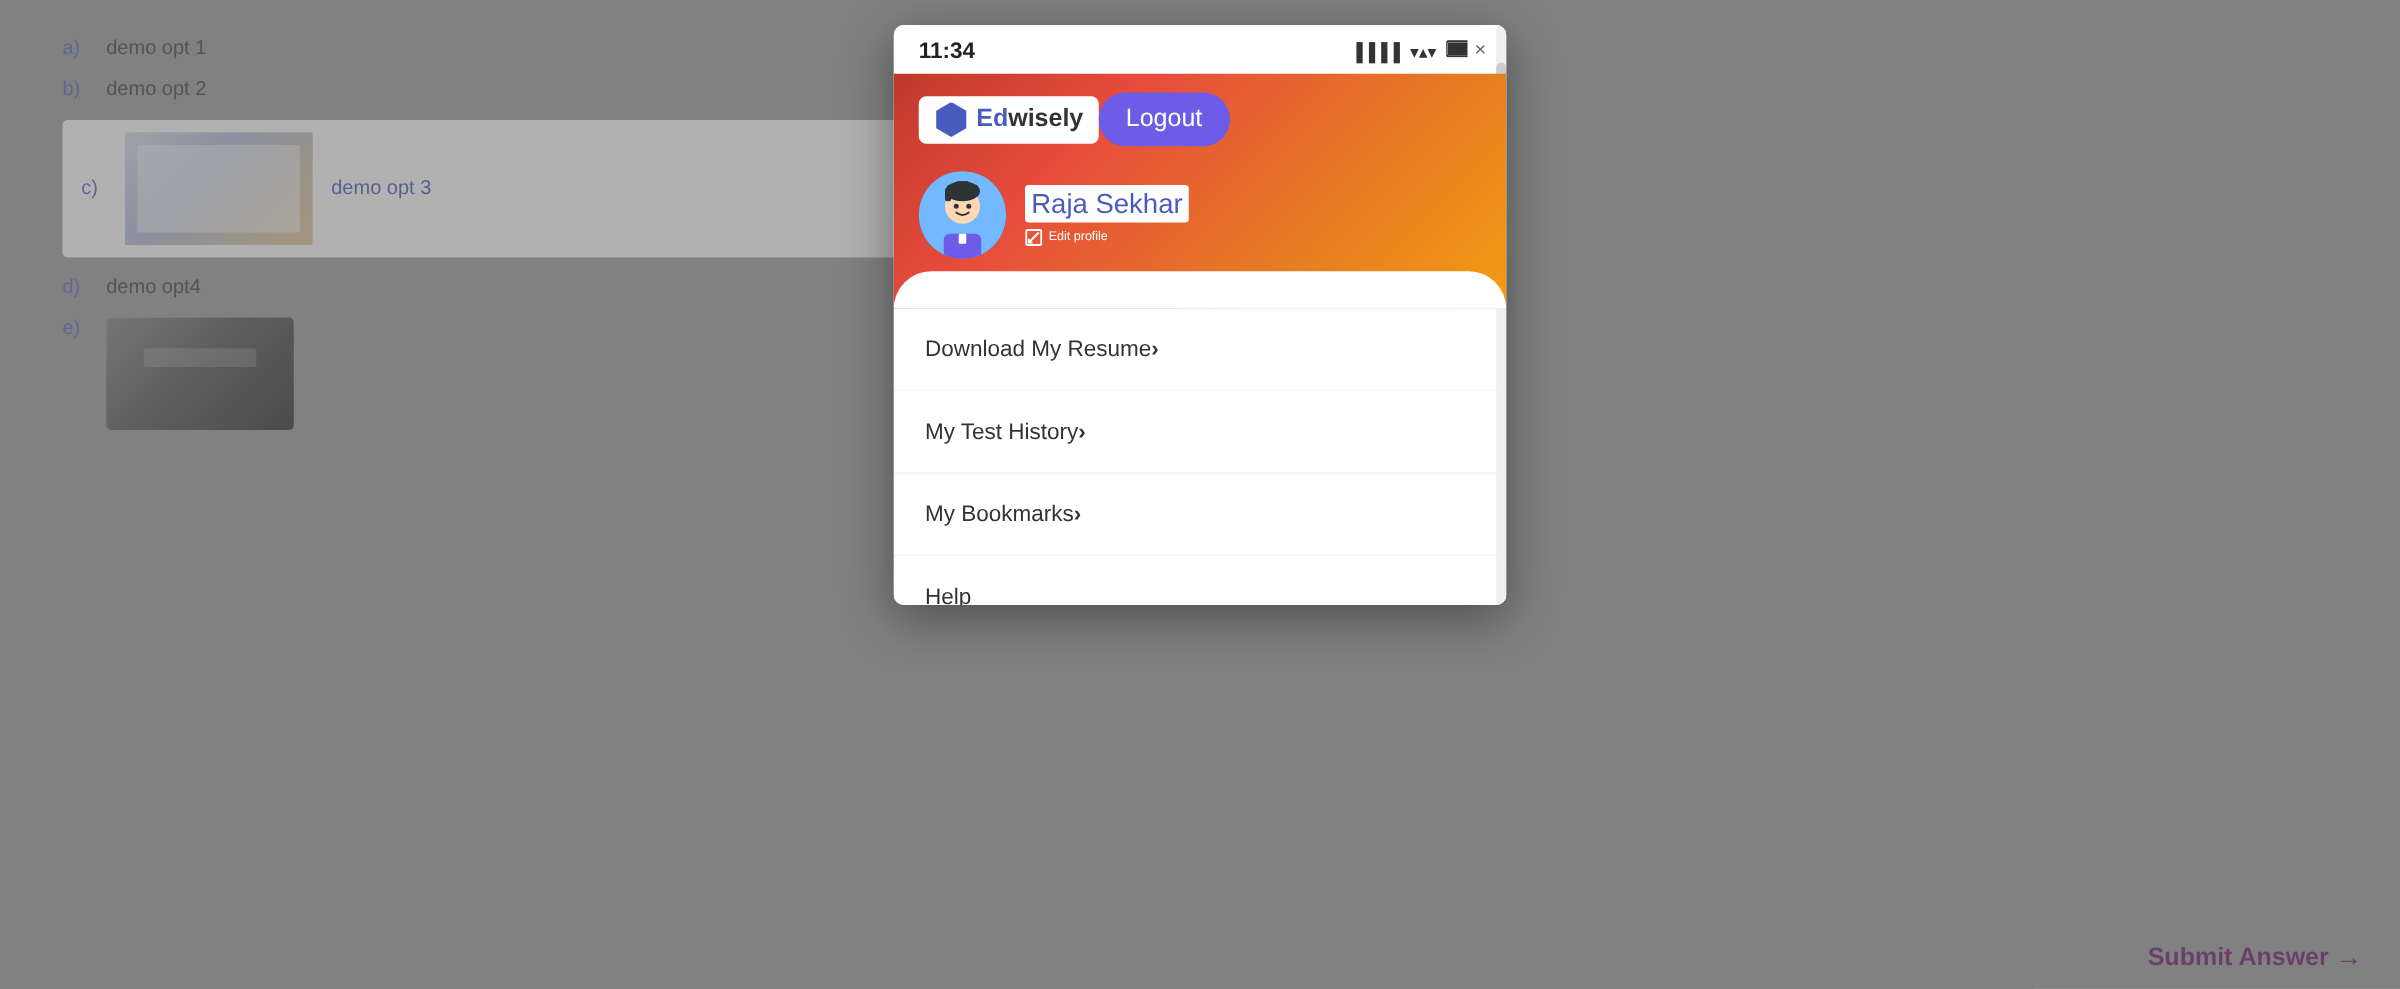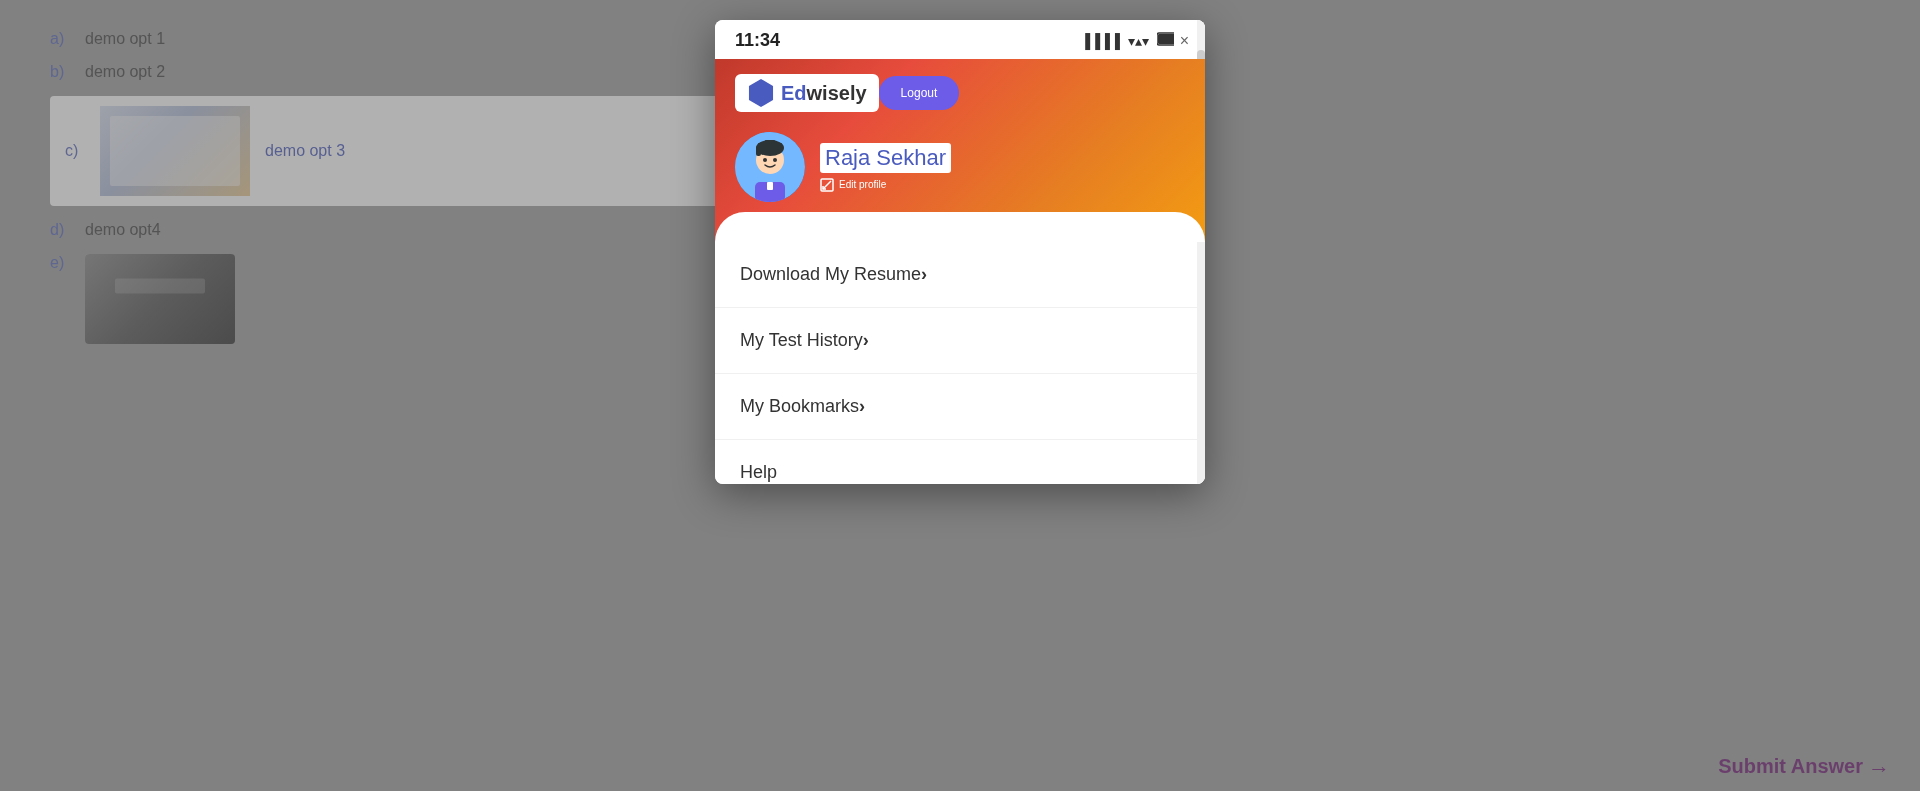--- a/index.html
+++ b/index.html
@@ -210,21 +210,21 @@
     .logo-text span {
       color: #4a5bbf;
     }
 
     .logout-btn {
       background: #6c5ce7;
       color: white;
       border: none;
       border-radius: 25px;
       padding: 10px 22px;
-      font-size: 12px;
+      font-size: 20px;
       font-weight: 500;
       cursor: pointer;
     }
 
     
     .user-profile {
       display: flex;
       align-items: center;
       gap: 15px;
     }

